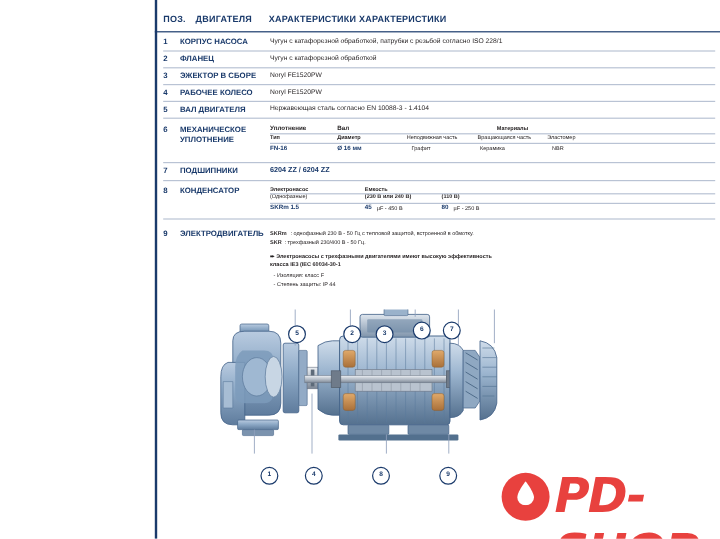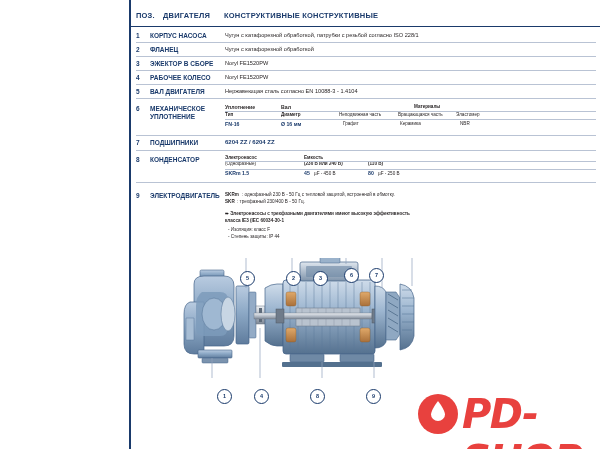--- a/index.html
+++ b/index.html
@@ -72,21 +72,21 @@
 <body>
 
 <div class="page">
 
   <div class="left-rule"></div>
   <div class="top-rule"></div>
 
   <div class="hdr">
     <span class="pos">ПОЗ.</span>
     <span class="comp">ДВИГАТЕЛЯ</span>
-    <span class="carat">КОНСТРУКТИВНЫЕ КОНСТРУКТИВНЫЕ</span>
+    <span class="carat">ХАРАКТЕРИСТИКИ ХАРАКТЕРИСТИКИ</span>
   </div>
 
   <div class="row" style="top:32px;">
     <span class="num">1</span>
     <span class="name">КОРПУС НАСОСА</span>
     <span class="desc">Чугун с катафорезной обработкой, патрубки с резьбой согласно ISO 228/1</span>
   </div>
   <div class="hr" style="left:136px;top:42px;width:460px;"></div>
 
   <div class="row" style="top:46px;">

